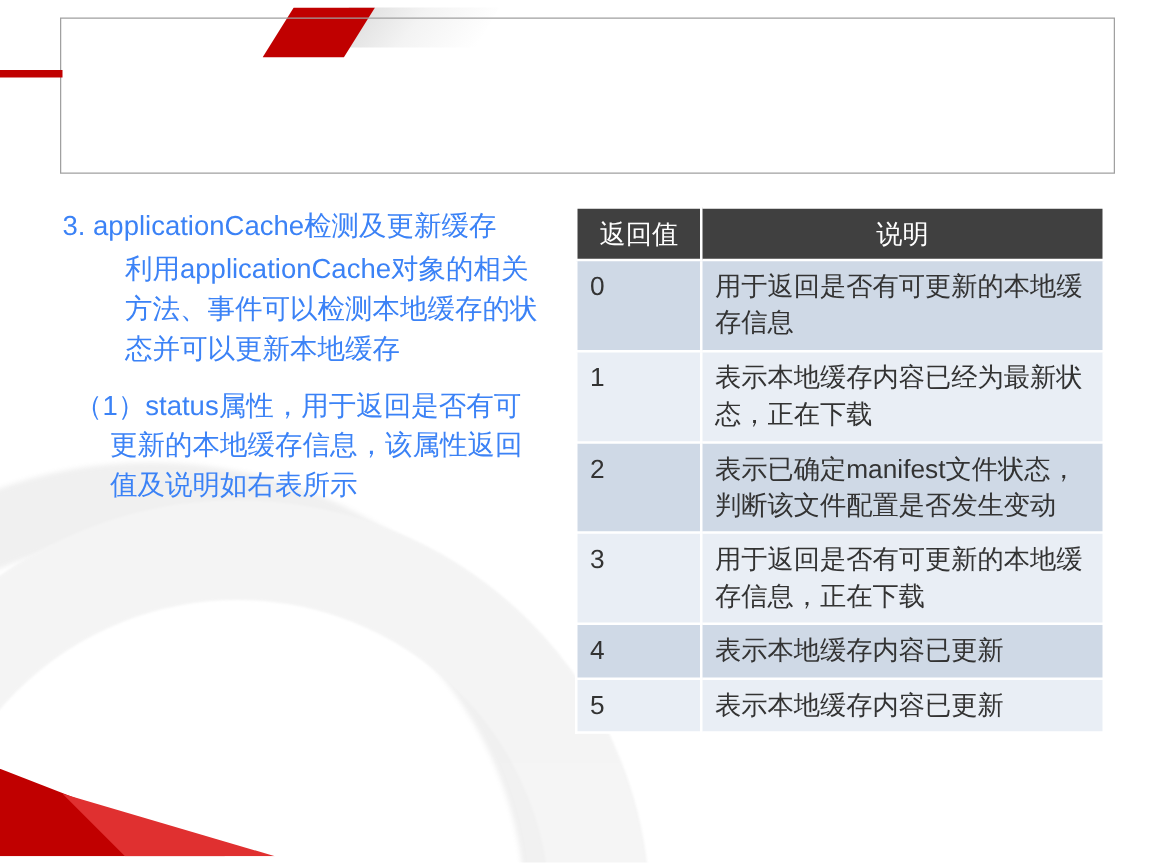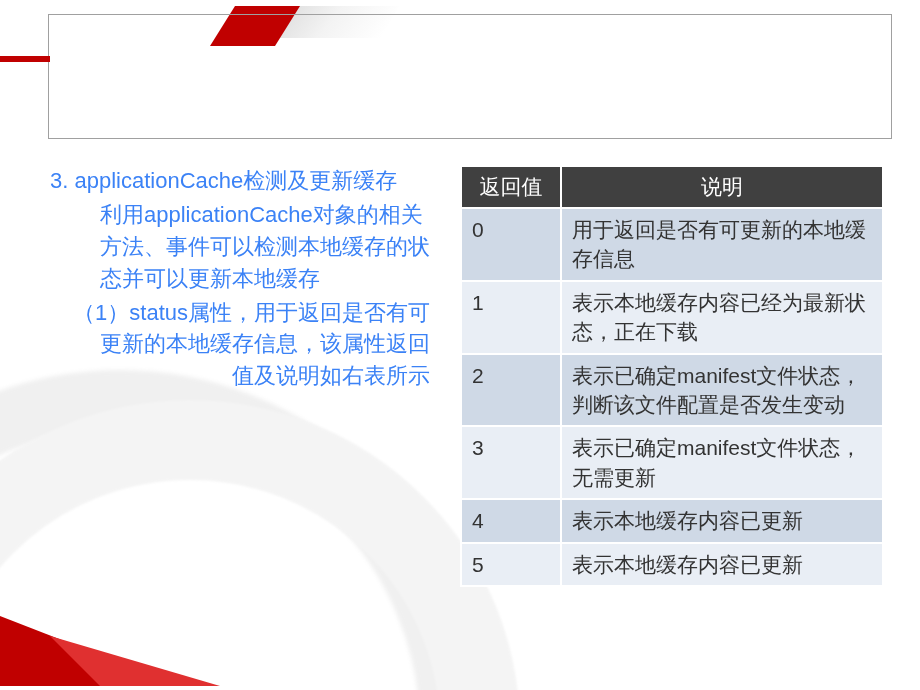--- a/index.html
+++ b/index.html
@@ -106,25 +106,24 @@
       text-indent: -26px;
       margin-left: 26px;
     }
     .left-text .desc {
       display: block;
       margin-left: 50px;
       margin-top: 2px;
     }
     .left-text .sub {
       display: block;
-      margin-top: 2px;
+      margin-top: 14px;
       padding-left: 28px;
       text-indent: -28px;
       margin-left: 10px;
-      text-align: right;
     }
     .right-table {
       flex: 1;
       border-collapse: collapse;
       width: 425px;
       font-size: 21px;
     }
     .right-table th {
       background: #404040;
       color: #ffffff;
@@ -193,21 +192,21 @@
       <tr>
         <td>1</td>
         <td>表示本地缓存内容已经为最新状态，正在下载</td>
       </tr>
       <tr>
         <td>2</td>
         <td>表示已确定manifest文件状态，判断该文件配置是否发生变动</td>
       </tr>
       <tr>
         <td>3</td>
-        <td>表示已确定manifest文件状态，无需更新</td>
+        <td>用于返回是否有可更新的本地缓存信息，正在下载</td>
       </tr>
       <tr>
         <td>4</td>
         <td>表示本地缓存内容已更新</td>
       </tr>
       <tr>
         <td>5</td>
         <td>表示本地缓存内容已更新</td>
       </tr>
     </tbody>

